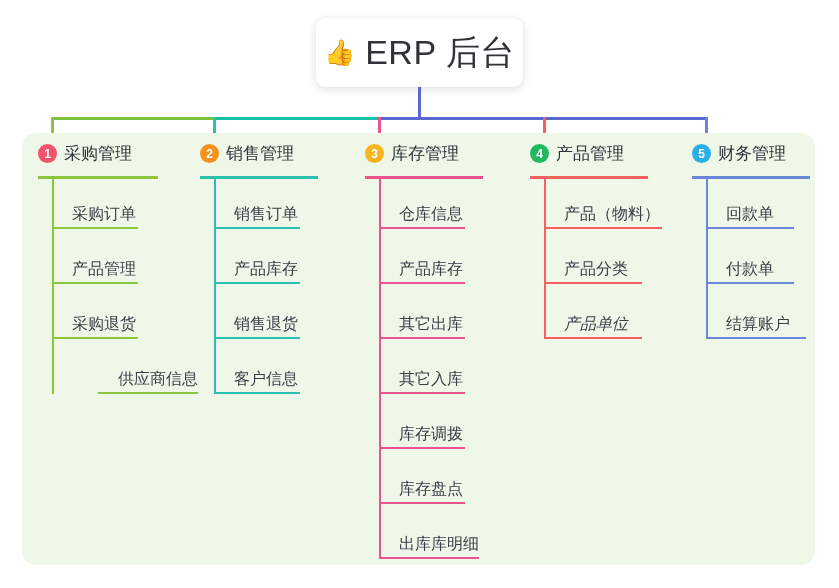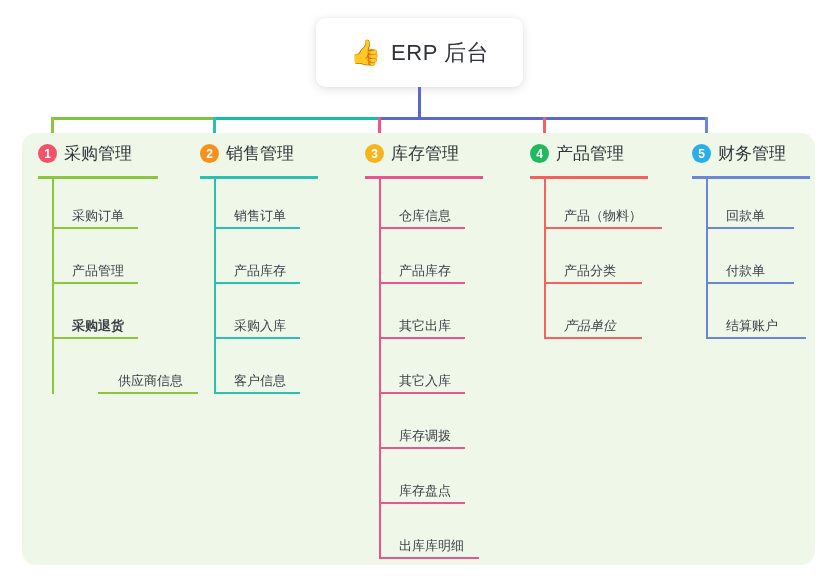--- a/index.html
+++ b/index.html
@@ -17,21 +17,21 @@
     left: 316px; top: 18px;
     width: 207px; height: 69px;
     background: #ffffff;
     border-radius: 9px;
     box-shadow: 0 2px 10px rgba(0,0,0,0.13), 0 0 1px rgba(0,0,0,0.08);
     display: flex; align-items: center; justify-content: center;
     gap: 10px;
   }
   .title-emoji { font-size: 25px; line-height: 1; }
   .title-text {
-    font-size: 22px; color: #2f3338; letter-spacing: .5px;
+    font-size: 34px; color: #2f3338; letter-spacing: .5px;
     font-weight: 400; white-space: nowrap;
   }
 
   
   .ln { position: absolute; }
 
   
   .panel {
     position: absolute;
     left: 22px; top: 133px;
@@ -54,21 +54,21 @@
     line-height: 1;
   }
   .col-title { font-size: 17px; color: #2f3338; }
   .head-rule { position: absolute; height: 3px; left: 0; }
 
   .vtrunk { position: absolute; width: 2px; left: 14px; }
 
   .leaf { position: absolute; left: 14px; }
   .leaf-label {
     position: absolute; left: 20px; bottom: 4px;
-    font-size: 13px; color: #3a3f45; white-space: nowrap;
+    font-size: 16px; color: #3a3f45; white-space: nowrap;
   }
   .leaf-rule { position: absolute; left: 0; bottom: 0; height: 1.6px; }
 </style>
 </head>
 <body>
 
 <div id="root">
 
   <div class="title-card">
     <span class="title-emoji">👍</span>
@@ -97,21 +97,21 @@
           <div class="head-rule" style="top: 43px; width: 120px; background: rgb(140, 198, 63);"></div>
           <div class="vtrunk" style="top: 46px; height: 215px; background: rgb(140, 198, 63);"></div>
           <div class="leaf" style="top: 66px; height: 30px; width: 86px;">
             <span class="leaf-label">采购订单</span>
             <div class="leaf-rule" style="width: 86px; background: rgb(140, 198, 63);"></div>
           </div>
           <div class="leaf" style="top: 121px; height: 30px; width: 86px;">
             <span class="leaf-label">产品管理</span>
             <div class="leaf-rule" style="width: 86px; background: rgb(140, 198, 63);"></div>
           </div>
-          <div class="leaf" style="top: 176px; height: 30px; width: 86px; font-weight: bold;">
+          <div class="leaf" style="top: 176px; height: 30px; width: 86px;">
             <span class="leaf-label">采购退货</span>
             <div class="leaf-rule" style="width: 86px; background: rgb(140, 198, 63);"></div>
           </div>
           <div class="leaf" style="top: 231px; height: 30px; width: 100px; margin-left: 46px;">
             <span class="leaf-label">供应商信息</span>
             <div class="leaf-rule" style="width: 100px; background: rgb(140, 198, 63);"></div>
           </div>
         </div>
         <div class="col" style="left: 178px; width: 152px;">
           <div class="col-head">
@@ -122,21 +122,21 @@
           <div class="vtrunk" style="top: 46px; height: 215px; background: rgb(44, 192, 176);"></div>
           <div class="leaf" style="top: 66px; height: 30px; width: 86px;">
             <span class="leaf-label">销售订单</span>
             <div class="leaf-rule" style="width: 86px; background: rgb(44, 192, 176);"></div>
           </div>
           <div class="leaf" style="top: 121px; height: 30px; width: 86px;">
             <span class="leaf-label">产品库存</span>
             <div class="leaf-rule" style="width: 86px; background: rgb(44, 192, 176);"></div>
           </div>
           <div class="leaf" style="top: 176px; height: 30px; width: 86px;">
-            <span class="leaf-label">采购入库</span>
+            <span class="leaf-label">销售退货</span>
             <div class="leaf-rule" style="width: 86px; background: rgb(44, 192, 176);"></div>
           </div>
           <div class="leaf" style="top: 231px; height: 30px; width: 86px;">
             <span class="leaf-label">客户信息</span>
             <div class="leaf-rule" style="width: 86px; background: rgb(44, 192, 176);"></div>
           </div>
         </div>
         <div class="col" style="left: 343px; width: 160px;">
           <div class="col-head">
             <span class="badge" style="background: rgb(247, 180, 28);">3</span>

